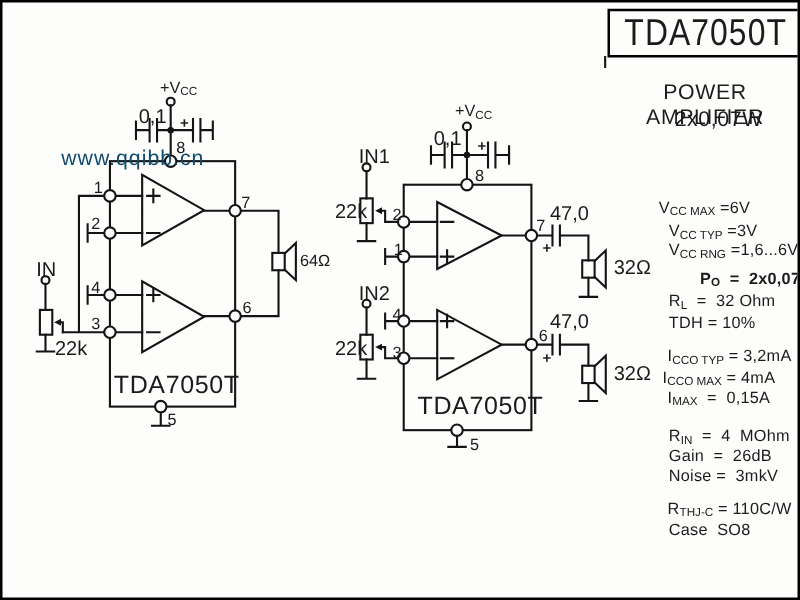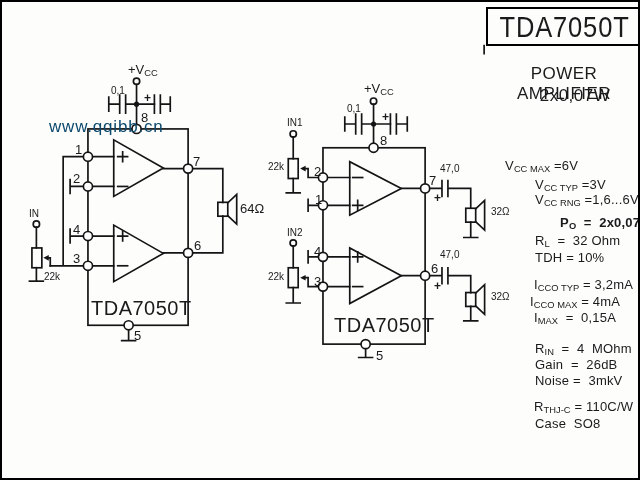--- a/index.html
+++ b/index.html
@@ -1,21 +1,21 @@
 <!DOCTYPE html>
 <html><head>
 <meta charset="utf-8">
 <style>
   html,body{margin:0;padding:0;background:#e8e8e8;}
   #page{position:relative;width:640px;height:480px;background:#fdfdfc;border:2px solid #000;
         box-sizing:border-box;overflow:hidden;font-family:"Liberation Sans",sans-serif;color:#1b1b1b;}
   #schem{position:absolute;left:0;top:0;width:100%;height:100%;}
   .abs{position:absolute;white-space:pre;line-height:1.05;}
   .lbl{font-size:13px;}
-  .sm{font-size:10px;}
+  .sm{font-size:16px;}
   .plus{font-size:12px;font-weight:bold;}
   .spec{font-size:13px;letter-spacing:0.2px;}
   .sub{font-size:72%;position:relative;top:2px;letter-spacing:0;}
   .icname{font-size:20px;letter-spacing:0.5px;}
   .wm{font-size:17px;letter-spacing:0.8px;color:#0c4a6e;}
   #titlebox{position:absolute;left:484px;top:5px;width:156px;height:39px;border:2px solid #000;
             box-sizing:border-box;text-align:center;}
   #titlebox span{display:inline-block;font-size:30px;letter-spacing:1px;transform:scaleX(0.85);
                  transform-origin:center;line-height:35px;}
   .sub1{font-size:17px;letter-spacing:0.5px;position:absolute;left:484px;width:156px;text-align:center;}
@@ -151,21 +151,21 @@
   </svg>
 
   <div id="titlebox">
     <span>TDA7050T</span>
   </div>
   <div class="sub1" style="top:62px;">POWER AMPLIFIER</div>
   <div class="sub1" style="top:84px;text-indent:22px;">2x0,07W</div>
 
   <span class="abs wm" style="left:47px;top:116px;">www.qqibb.cn</span>
 
-  <span class="abs spec" style="left:503px;top:157px;"><span>V</span><span class="sub">CC</span><span class="sub"> MAX</span><span> =6V</span></span>
+  <span class="abs spec" style="left:525px;top:157px;"><span>V</span><span class="sub">CC</span><span class="sub"> MAX</span><span> =6V</span></span>
   <span class="abs spec" style="left:533px;top:176px;text-align:center;"><span>V</span><span class="sub">CC</span><span class="sub"> TYP</span><span> =3V</span></span>
   <span class="abs spec" style="left:533px;top:191px;"><span>V</span><span class="sub">CC</span><span class="sub"> RNG</span><span> =1,6...6V</span></span>
   <span class="abs spec" style="left:558px;top:214px;font-weight:bold;"><span>P</span><span class="sub">O</span><span>  =  2x0,075W</span></span>
   <span class="abs spec" style="left:533px;top:232px;"><span>R</span><span class="sub">L</span><span>  =  32 Ohm</span></span>
   <span class="abs spec" style="left:533px;top:249px;"><span>TDH = 10%</span></span>
   <span class="abs spec" style="left:532px;top:276px;"><span>I</span><span class="sub">CCO</span><span class="sub"> TYP</span><span> = 3,2mA</span></span>
   <span class="abs spec" style="left:528px;top:293px;"><span>I</span><span class="sub">CCO</span><span class="sub"> MAX</span><span> = 4mA</span></span>
   <span class="abs spec" style="left:532px;top:309px;"><span>I</span><span class="sub">MAX</span><span>  =  0,15A</span></span>
   <span class="abs spec" style="left:533px;top:340px;"><span>R</span><span class="sub">IN</span><span>  =  4  MOhm</span></span>
   <span class="abs spec" style="left:533px;top:356px;"><span>Gain  =  26dB</span></span>

